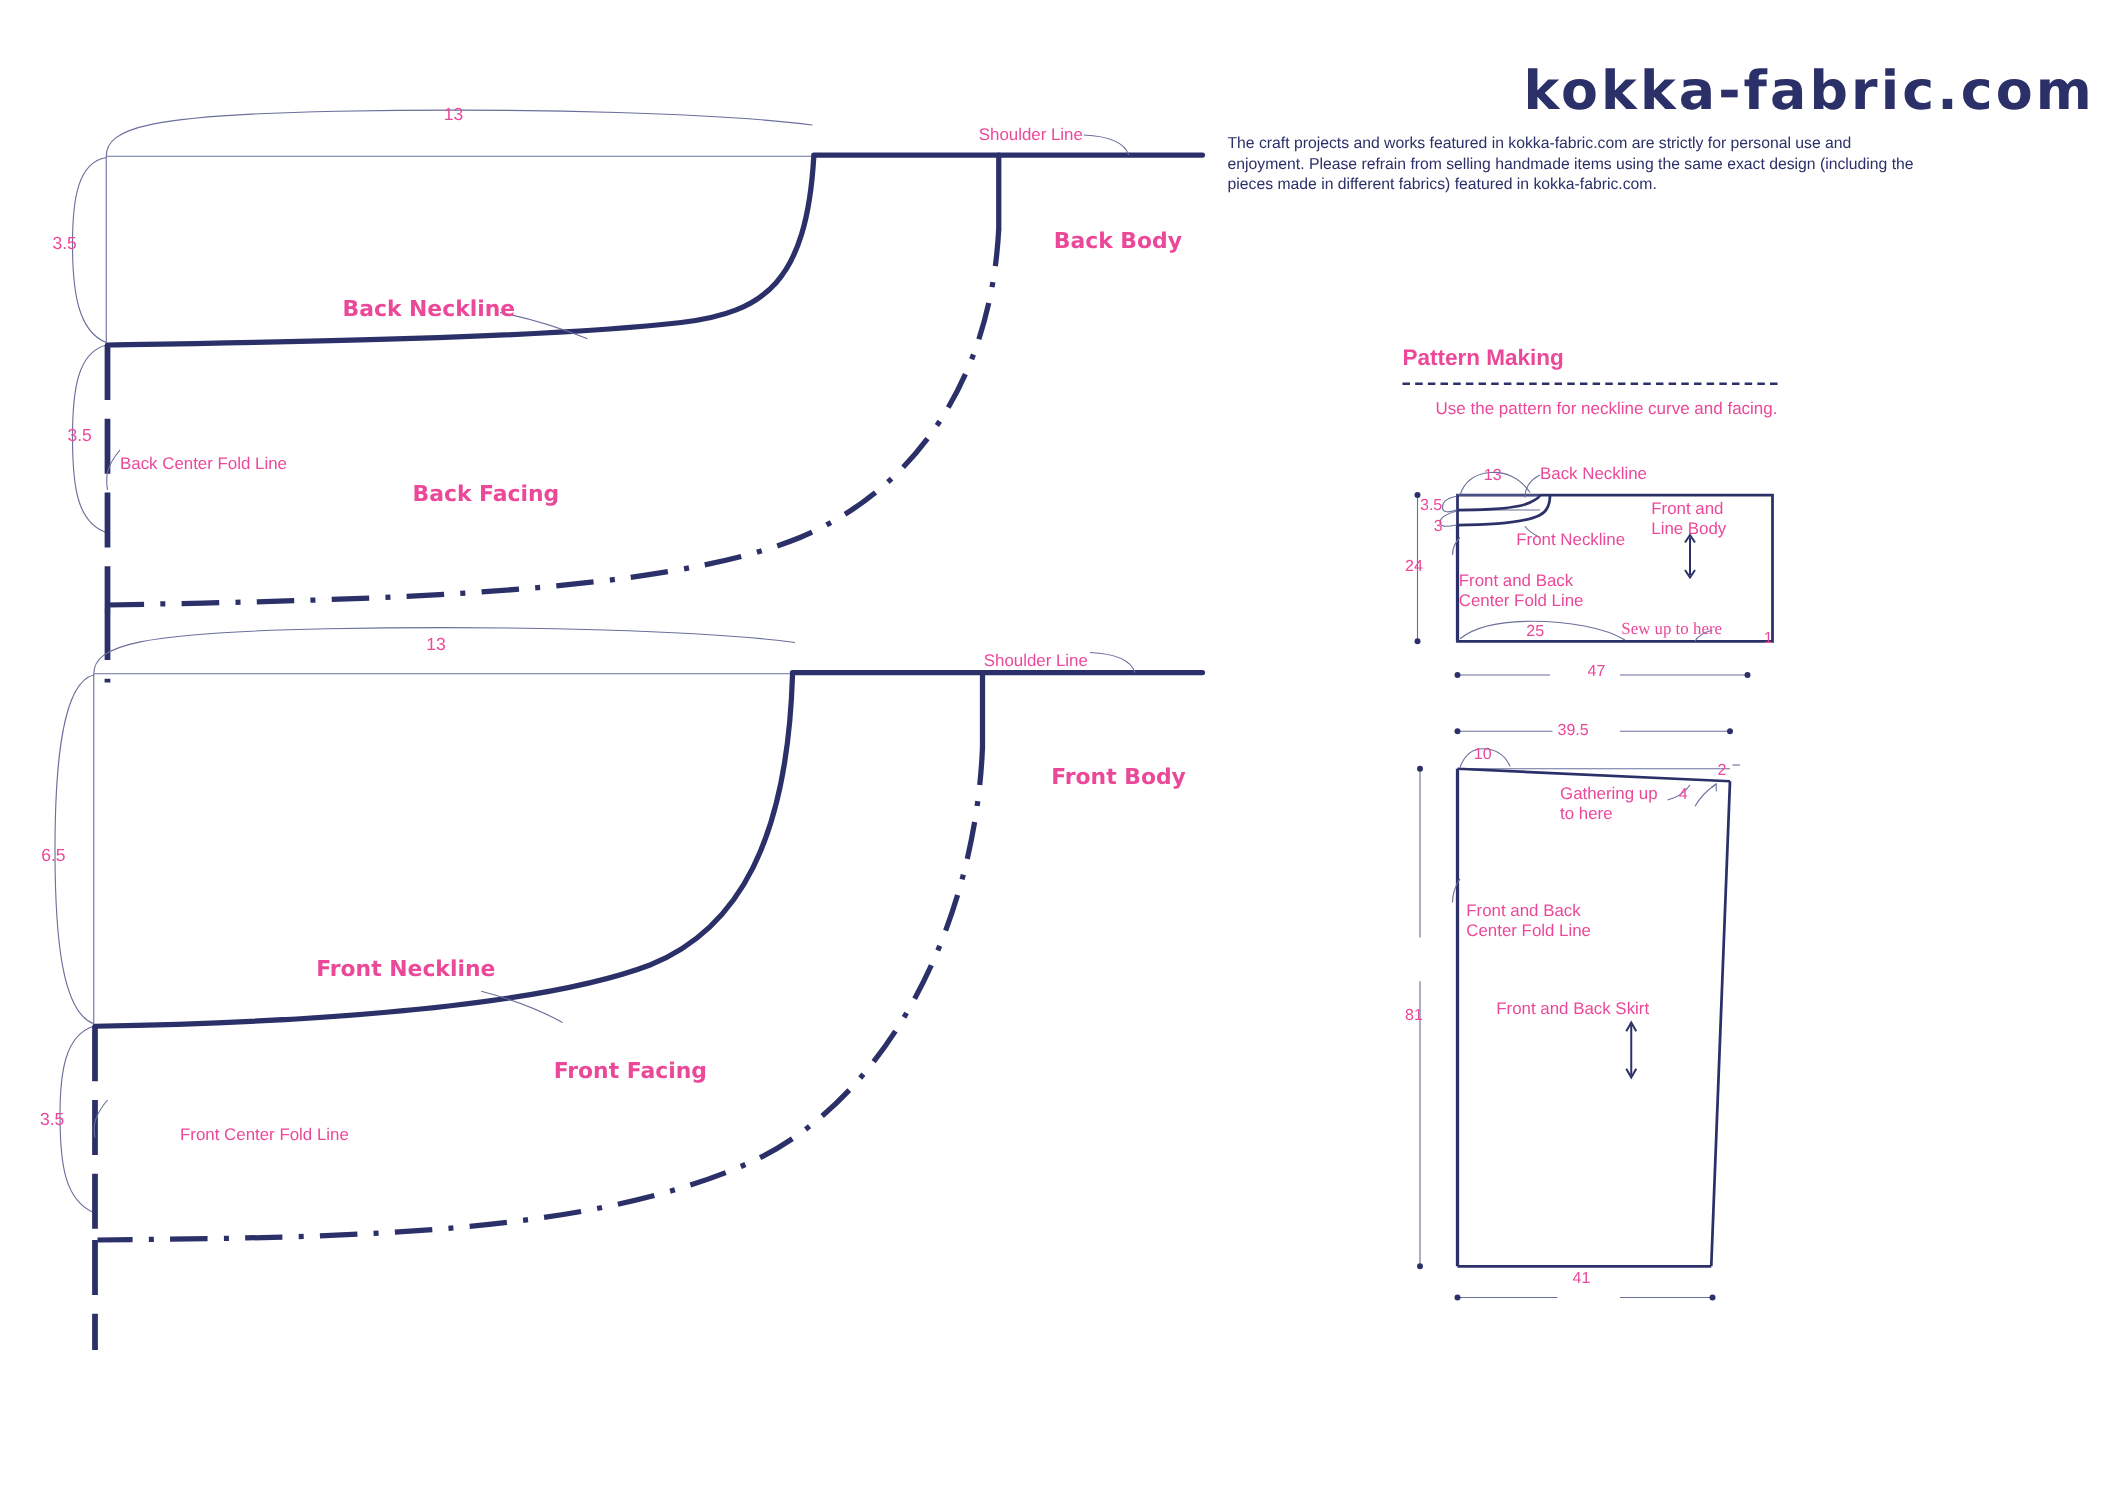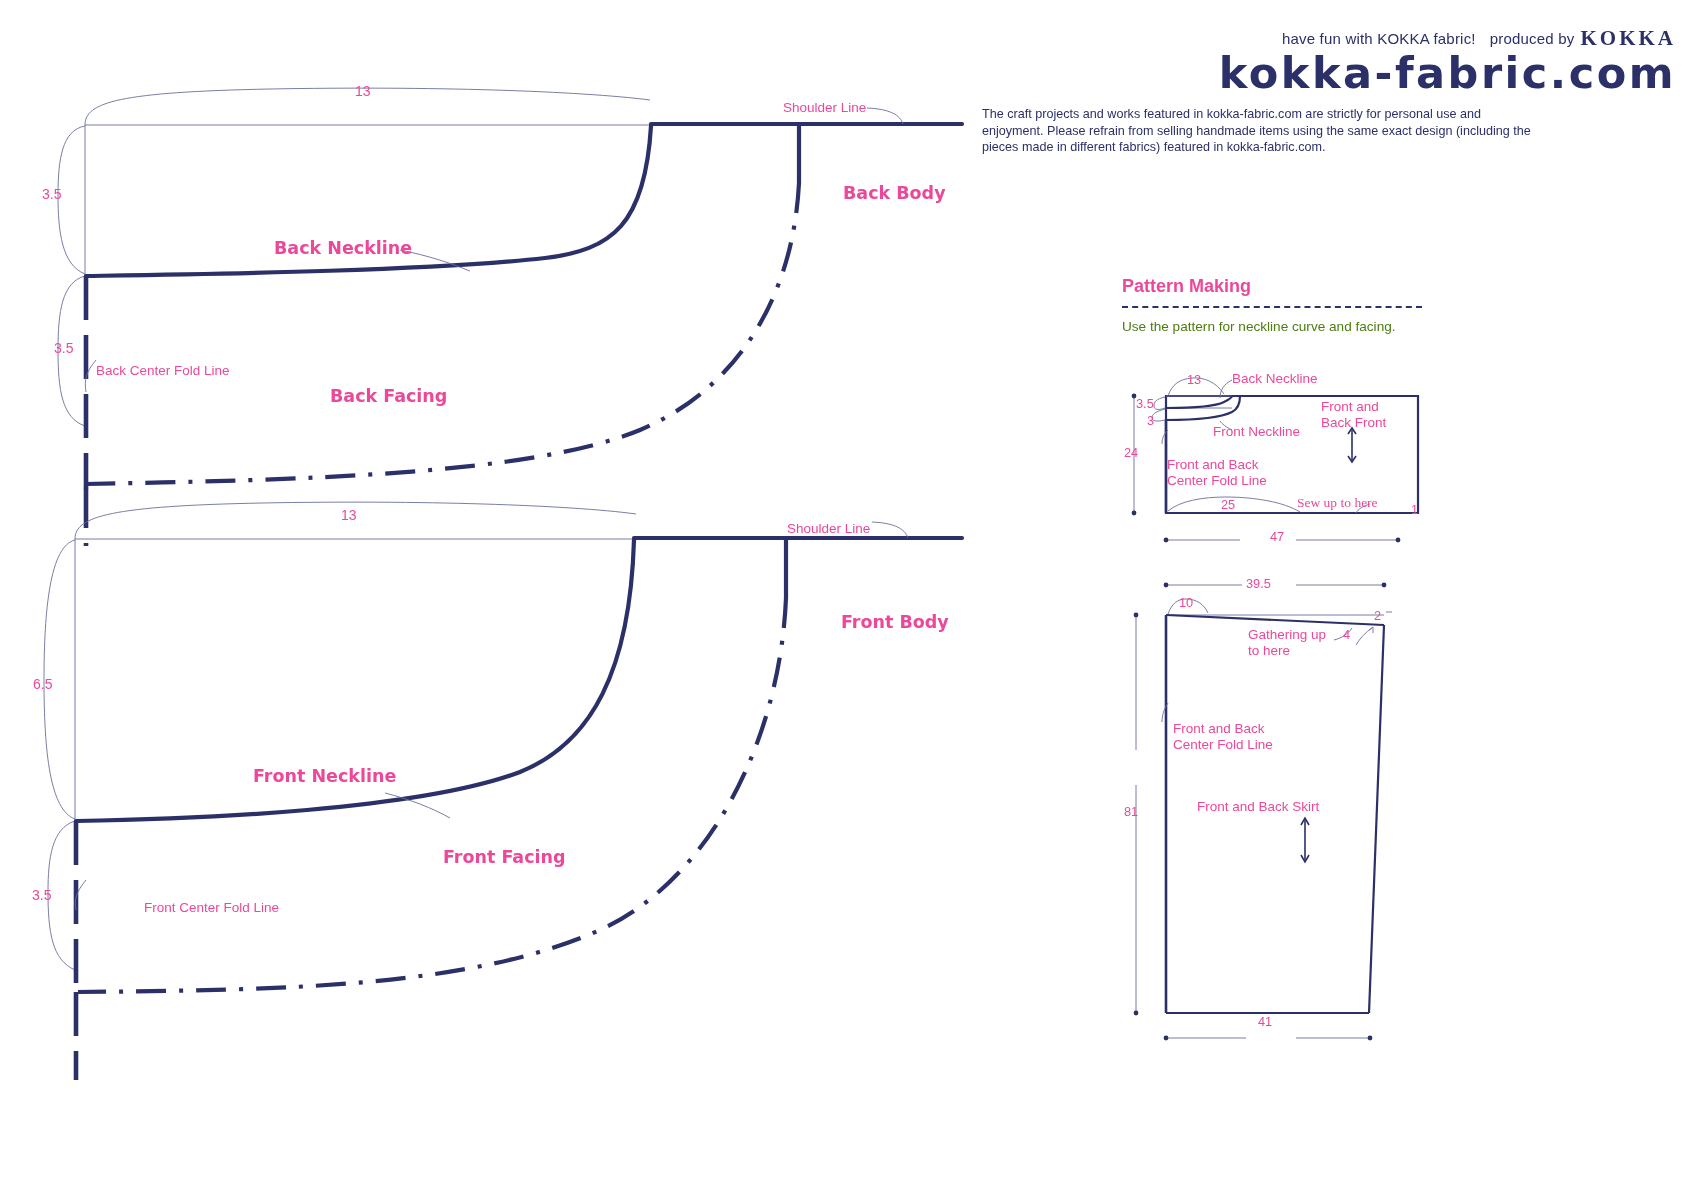--- a/index.html
+++ b/index.html
@@ -71,42 +71,39 @@
     color: #ec4899; white-space: pre;
   }
   .sec-rule {
     margin-top: 9px;
     height: 0; border-top: 2.5px dashed #2b3068;
   }
   .sec-body {
     margin-top: 9px;
     font-size: 13.6px; line-height: 1.4;
     font-family: "Liberation Sans", sans-serif;
-    color: #4d7c0f; white-space: pre-line;
+    color: #ec4899; white-space: pre-line; text-align: right;
   }
 
   svg { position: absolute; overflow: visible; }
   .navy { stroke: #2b3068; fill: none; }
   .thick { stroke-width: 4.2; stroke-linecap: round; }
   .med   { stroke-width: 2.2; }
   .thin  { stroke-width: 1.0; }
   .hair  { stroke-width: 0.9; stroke: #6a6f9c; }
   .dash-l { stroke-width: 4.2; stroke-linecap: butt;
             stroke-dasharray: 30 13 4 13; }
   .fold  { stroke-width: 4.6; stroke-linecap: butt;
             stroke-dasharray: 44 15; }
 </style>
 </head>
 <body>
 
 <div id="stage">
 
-  <div class="hdr-tagline">
-    <span>have fun with KOKKA fabric!</span><span class="k-produced">produced by</span><span class="k-brand">KOKKA</span>
-  </div>
   <div class="hdr-logo">kokka-fabric.com</div>
   <div class="hdr-legal">The craft projects and works featured in kokka-fabric.com are strictly for personal use and enjoyment. Please refrain from selling handmade items using the same exact design (including the pieces made in different fabrics) featured in kokka-fabric.com.</div>
 
   <svg style="left:0px; top:60px; width:1000px; height:470px;" viewBox="0 0 1000 470">
 
     <path class="navy hair" d="M85,65 L655,65"></path>
     <path class="navy hair" d="M85,65 L85,215"></path>
 
     <path class="navy hair" d="M85,65 C85,42 120,32 270,29 C430,26 580,31 650,40"></path>
 
@@ -230,21 +227,21 @@
     <circle cx="46" cy="172" r="2.4" fill="#2b3068" stroke="none"></circle>
     <circle cx="278" cy="172" r="2.4" fill="#2b3068" stroke="none"></circle>
   </svg>
 
   <div class="lbl lbl-dim-s" style="left:1187px; top:372px;">13</div>
   <div class="lbl lbl-small" style="left:1232px; top:371px;">Back Neckline</div>
   <div class="lbl lbl-dim-s" style="left:1136px; top:396px;">3.5</div>
   <div class="lbl lbl-dim-s" style="left:1147px; top:413px;">3</div>
   <div class="lbl lbl-small" style="left:1213px; top:424px;">Front Neckline</div>
   <div class="lbl lbl-small" style="left:1321px; top:399px; line-height:1.22;">Front and
-Back Front</div>
+Line Body</div>
   <div class="lbl lbl-small" style="left:1167px; top:457px; line-height:1.22;">Front and Back
 Center Fold Line</div>
   <div class="lbl lbl-dim-s" style="left:1124px; top:445px;">24</div>
   <div class="lbl lbl-dim-s" style="left:1221px; top:497px;">25</div>
   <div class="lbl lbl-small" style="left:1297px; top:495px;font-family:Liberation Serif, serif;">Sew up to here</div>
   <div class="lbl lbl-dim-s" style="left:1411px; top:502px;">1</div>
   <div class="lbl lbl-dim-s" style="left:1270px; top:529px;">47</div>
 
   <svg style="left:1120px; top:570px; width:340px; height:480px;" viewBox="0 0 340 480">
 

